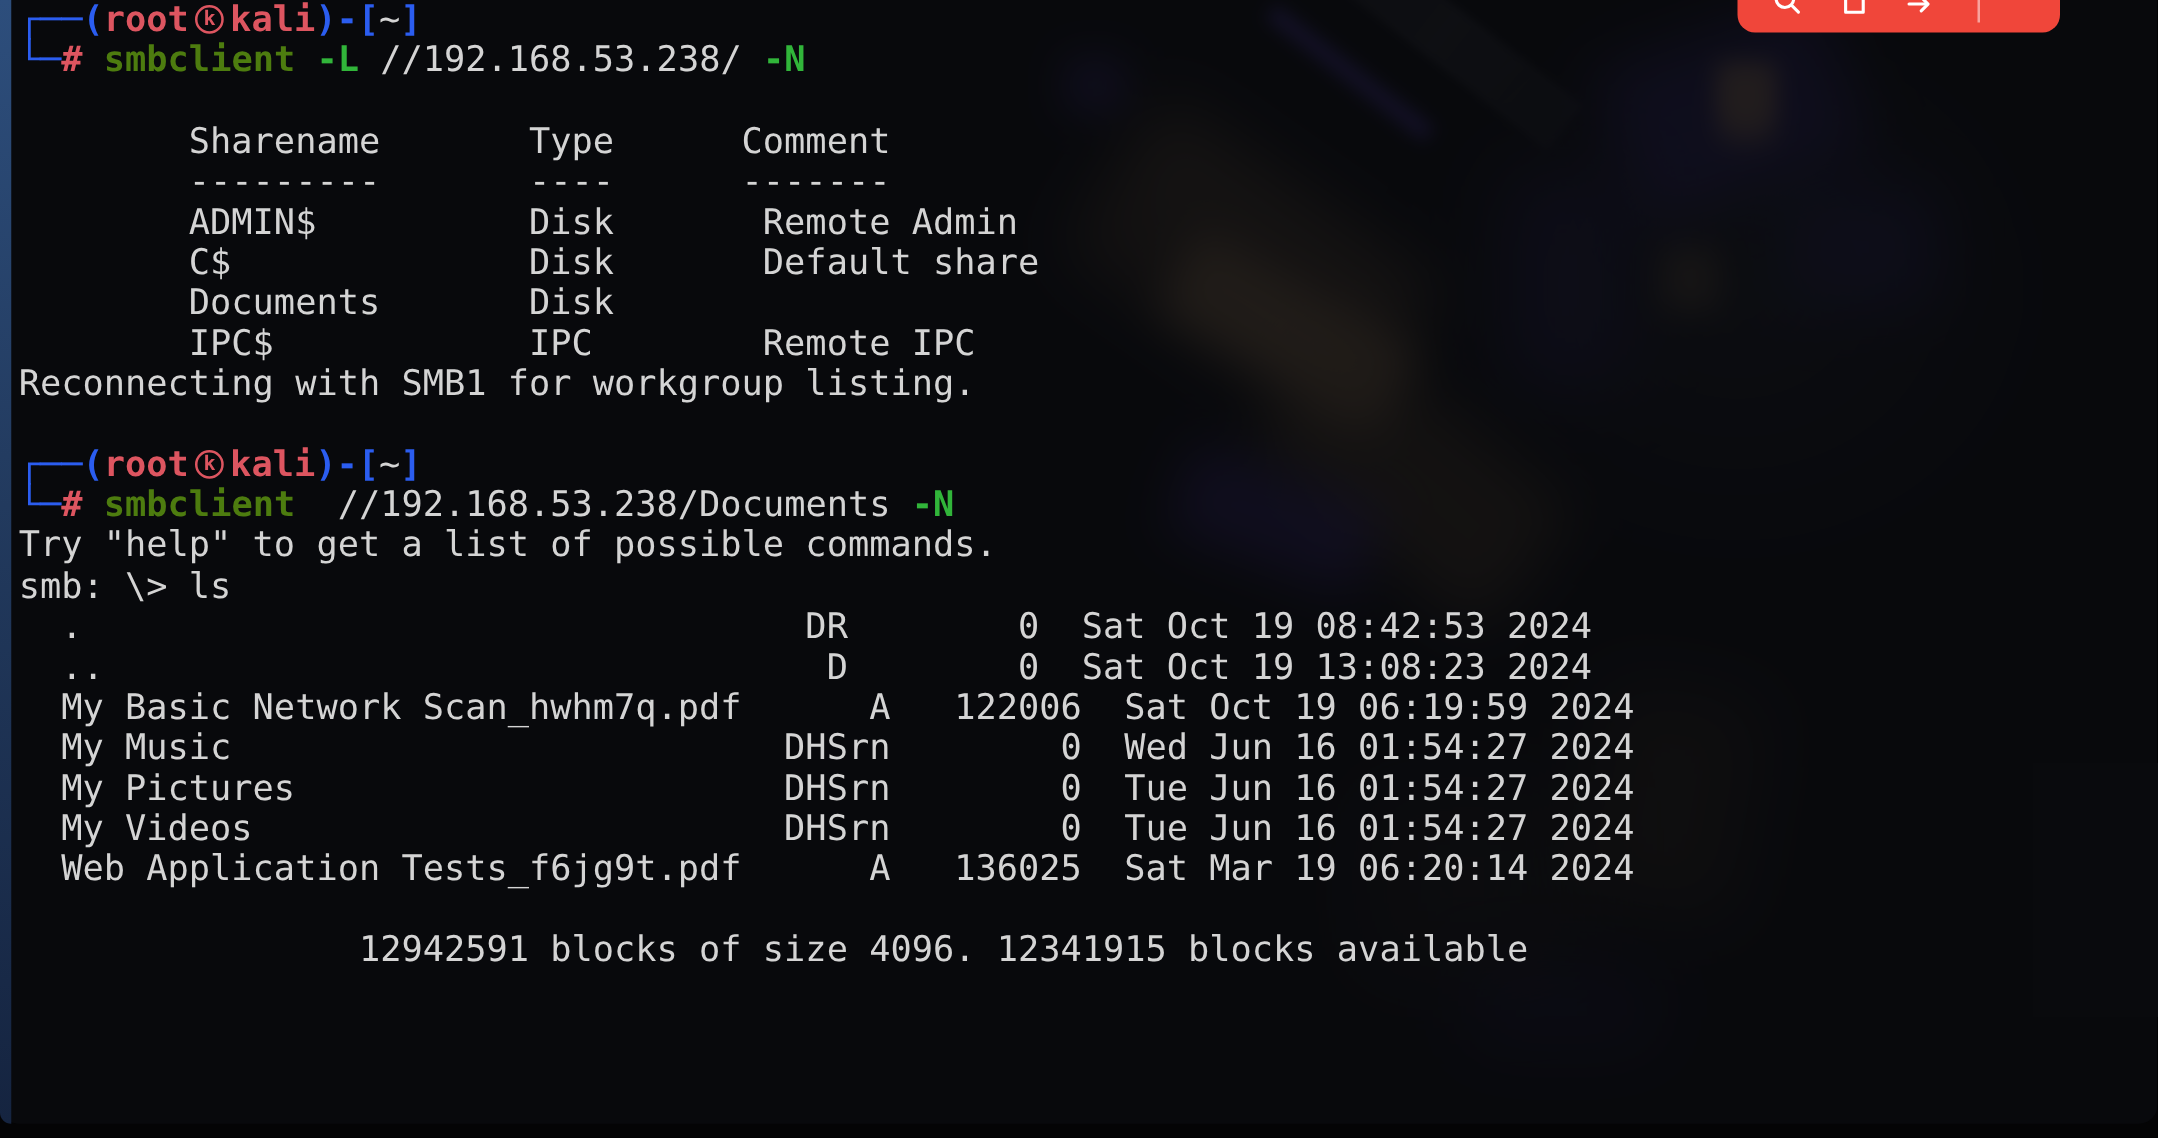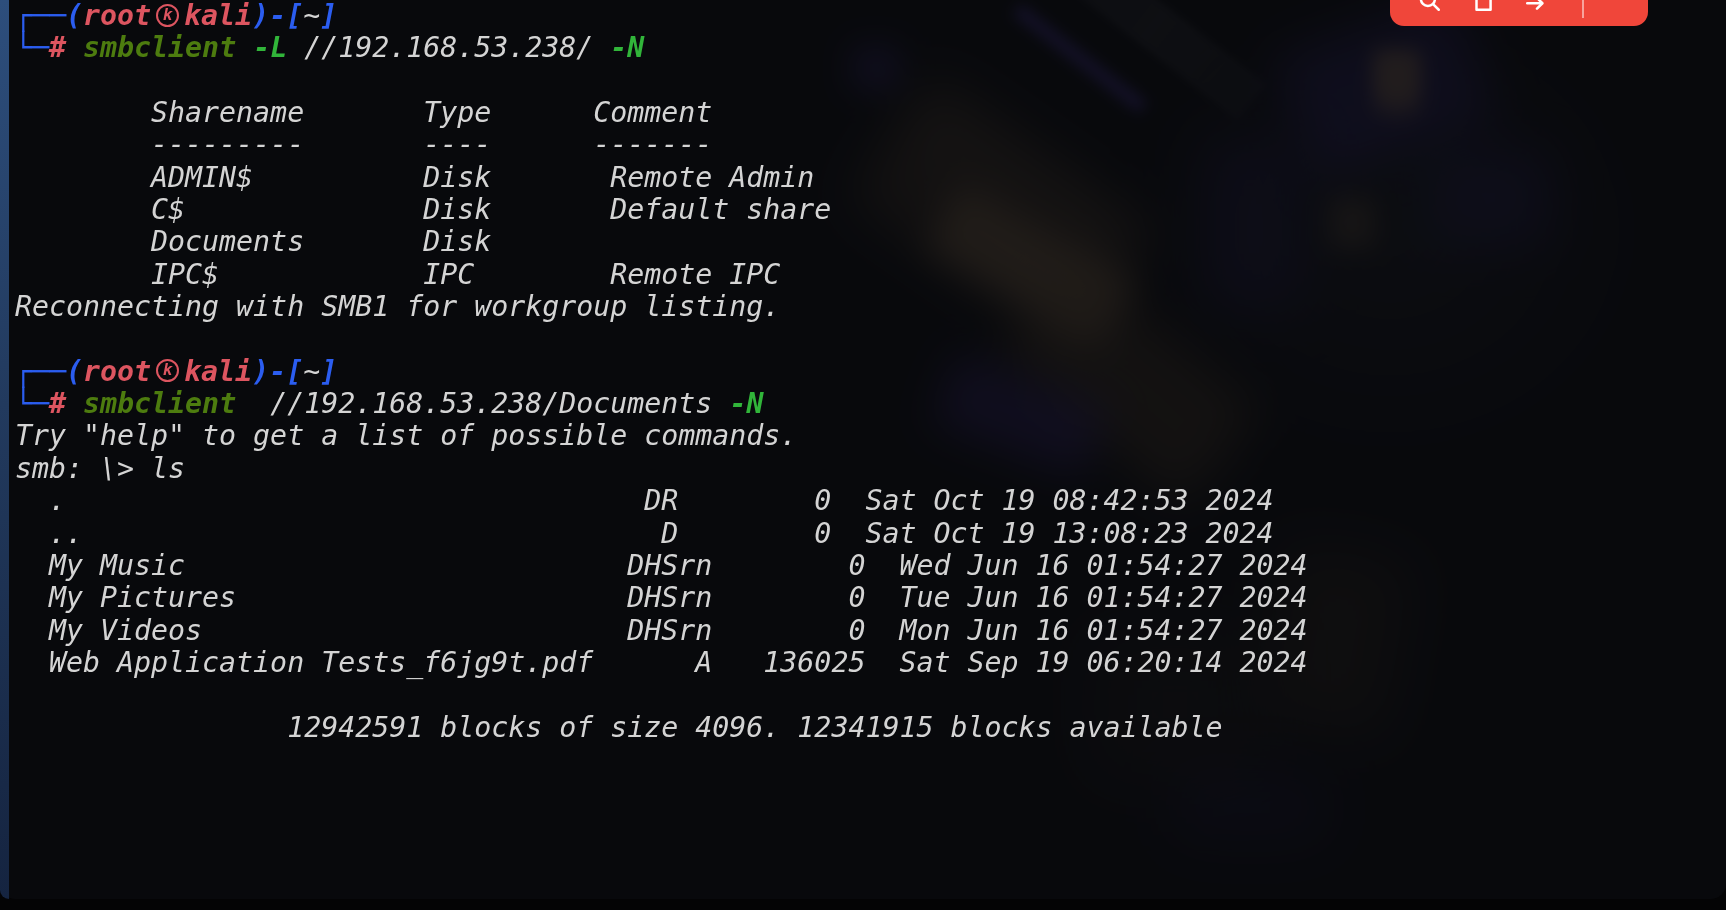--- a/index.html
+++ b/index.html
@@ -33,21 +33,21 @@
   .b-gold-low1{left:1270px;top:550px;width:130px;height:180px;transform:rotate(10deg);
     background:#6e5530;filter:blur(30px);opacity:.35;}
   .b-gold-low2{left:1090px;top:630px;width:170px;height:150px;background:#3a2d1c;filter:blur(34px);opacity:.4;}
   .b-purple-low{left:1175px;top:775px;width:150px;height:65px;background:#2c1f6e;filter:blur(28px);opacity:.4;}
   
   .terminal{position:absolute;left:0;top:0;width:1726px;height:899px;
     background:rgba(10,11,14,0.84);border-radius:0 0 15px 15px;}
   .win-border{position:absolute;left:0;top:0;width:9px;height:899px;border-radius:0 0 0 15px;
     background:linear-gradient(180deg,#2d4e7c 0%,#223a5e 45%,#152440 100%);}
   .term-content{position:absolute;left:15px;top:0;width:1690px;height:899px;overflow:hidden;}
-  .line{white-space:pre;line-height:32.35px;font-size:28.25px;color:#d4d4d4;height:32.35px;font-style:italic;}
+  .line{white-space:pre;line-height:32.35px;font-size:28.25px;color:#d4d4d4;height:32.35px;}
   .seg-fg{color:#d4d4d4;}
   .seg-blue{color:#2b5df0;font-weight:bold;}
   .seg-red{color:#dd5560;font-weight:bold;}
   .seg-cmd{color:#4d7c0f;font-weight:bold;}
   .seg-opt{color:#31b53a;font-weight:bold;}
   .kali-sym{display:inline-block;box-sizing:border-box;width:23px;height:23px;line-height:18px;
     border:2.5px solid #dd5560;border-radius:50%;margin:0 5px;text-align:center;
     font-size:16px;font-weight:bold;color:#dd5560;vertical-align:middle;position:relative;top:-2px;}
   .cursor{display:inline-block;width:3px;height:29px;background:#cccccc;vertical-align:middle;}
   
@@ -95,24 +95,25 @@
         <div class="line"><span class="seg-fg">        Documents       Disk</span></div>
         <div class="line"><span class="seg-fg">        IPC$            IPC        Remote IPC</span></div>
         <div class="line"><span class="seg-fg">Reconnecting with SMB1 for workgroup listing.</span></div>
         <div class="line"></div>
         <div class="line"><span class="seg-blue">┌──(</span><span class="seg-red">root</span><span class="kali-sym">k</span><span class="seg-red">kali</span><span class="seg-blue">)-[</span><span class="seg-fg">~</span><span class="seg-blue">]</span></div>
         <div class="line"><span class="seg-blue">└─</span><span class="seg-red">#</span><span class="seg-fg"> </span><span class="seg-cmd">smbclient</span><span class="seg-fg">  //192.168.53.238/Documents </span><span class="seg-opt">-N</span></div>
         <div class="line"><span class="seg-fg">Try "help" to get a list of possible commands.</span></div>
         <div class="line"><span class="seg-fg">smb: \&gt; ls</span></div>
         <div class="line"><span class="seg-fg">  .                                  DR        0  Sat Oct 19 08:42:53 2024</span></div>
         <div class="line"><span class="seg-fg">  ..                                  D        0  Sat Oct 19 13:08:23 2024</span></div>
+        <div class="line"><span class="seg-fg">  My Basic Network Scan_hwhm7q.pdf      A   122006  Sat Oct 19 06:19:59 2024</span></div>
         <div class="line"><span class="seg-fg">  My Music                          DHSrn        0  Wed Jun 16 01:54:27 2024</span></div>
         <div class="line"><span class="seg-fg">  My Pictures                       DHSrn        0  Tue Jun 16 01:54:27 2024</span></div>
-        <div class="line"><span class="seg-fg">  My Videos                         DHSrn        0  Mon Jun 16 01:54:27 2024</span></div>
-        <div class="line"><span class="seg-fg">  Web Application Tests_f6jg9t.pdf      A   136025  Sat Sep 19 06:20:14 2024</span></div>
+        <div class="line"><span class="seg-fg">  My Videos                         DHSrn        0  Tue Jun 16 01:54:27 2024</span></div>
+        <div class="line"><span class="seg-fg">  Web Application Tests_f6jg9t.pdf      A   136025  Sat Mar 19 06:20:14 2024</span></div>
         <div class="line"></div>
         <div class="line"><span class="seg-fg">                12942591 blocks of size 4096. 12341915 blocks available</span></div>
       </div>
   </div>
 
   <div class="toolbar">
     <div class="tb-btn">
       <svg width="26" height="26" viewBox="0 0 24 24" fill="none" stroke="#ffffff" stroke-width="2.3" stroke-linecap="round">
         <circle cx="11" cy="11" r="6.5"></circle>
           <line x1="16" y1="16" x2="21" y2="21"></line>

